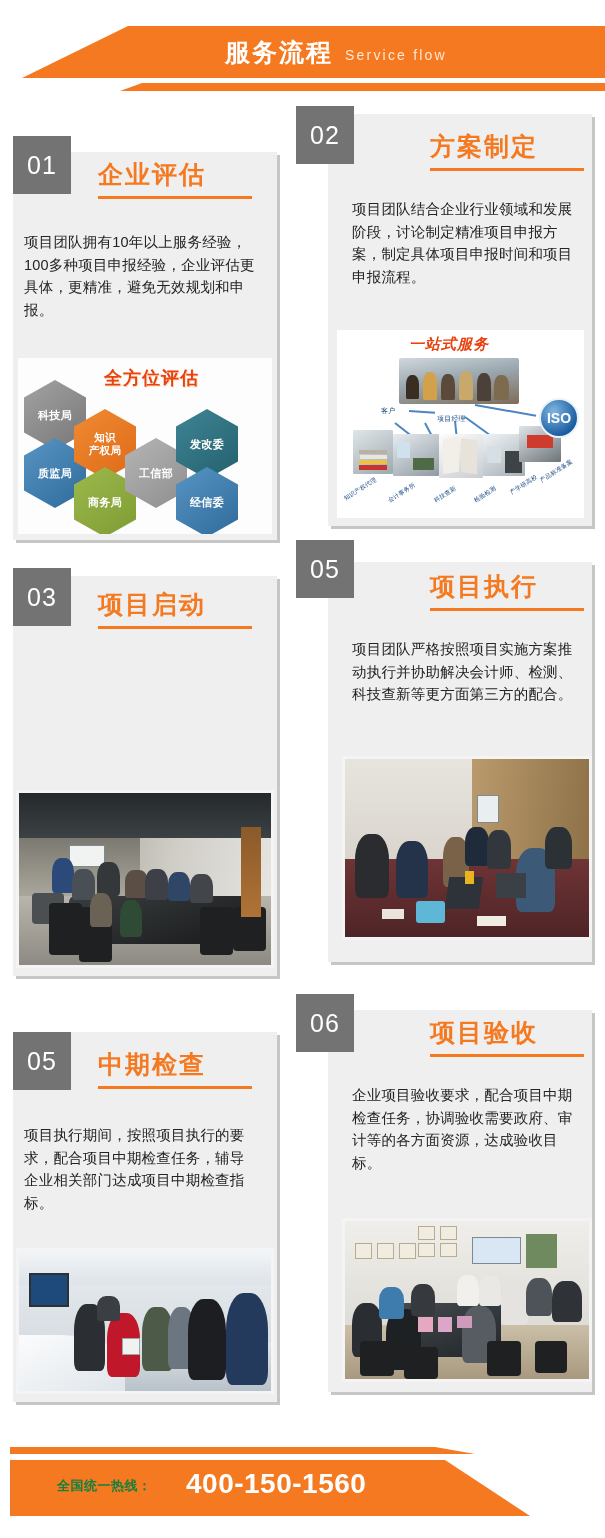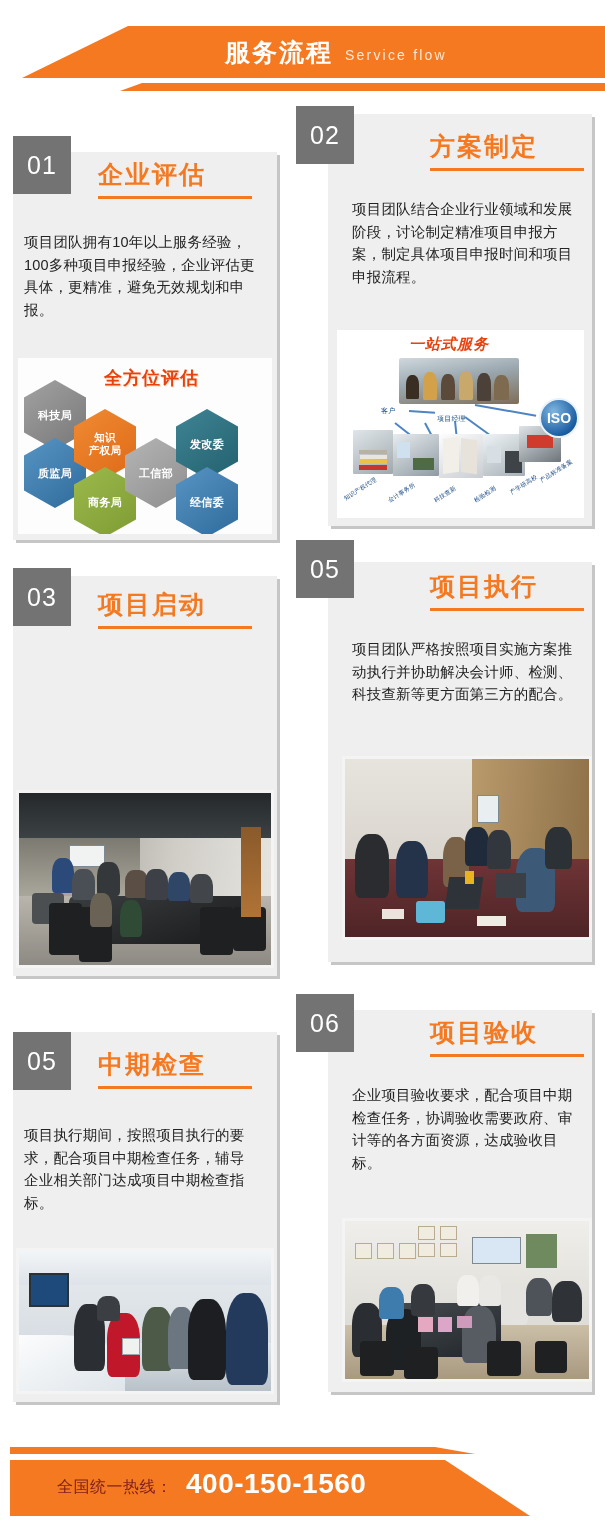--- a/index.html
+++ b/index.html
@@ -108,21 +108,21 @@
     background:#F47920;
     clip-path: polygon(0 0, 425px 0, 465px 7px, 0 7px);
   }
   .footer-band {
     position:absolute; left:10px; top:1460px; width:595px; height:56px;
     background:#F47920;
     clip-path: polygon(0 0, 435px 0, 520px 56px, 0 56px);
   }
   .footer-label {
     position:absolute; left:57px; top:1477px;
-    color:#7f1d1d; font-size:16px; font-weight:normal; letter-spacing:0.5px;
+    color:#15803d; font-size:13px; font-weight:bold; letter-spacing:0.5px;
   }
   .footer-number {
     position:absolute; left:186px; top:1468px;
     color:#ffffff; font-size:28px; font-weight:bold; letter-spacing:0.5px;
   }
 
   
   .rm-ceiling{position:absolute;left:0;top:0;right:0;height:26%;
     background:linear-gradient(#2d3234,#4a5153);}
   .rm-wall{position:absolute;left:0;top:26%;right:0;height:34%;

